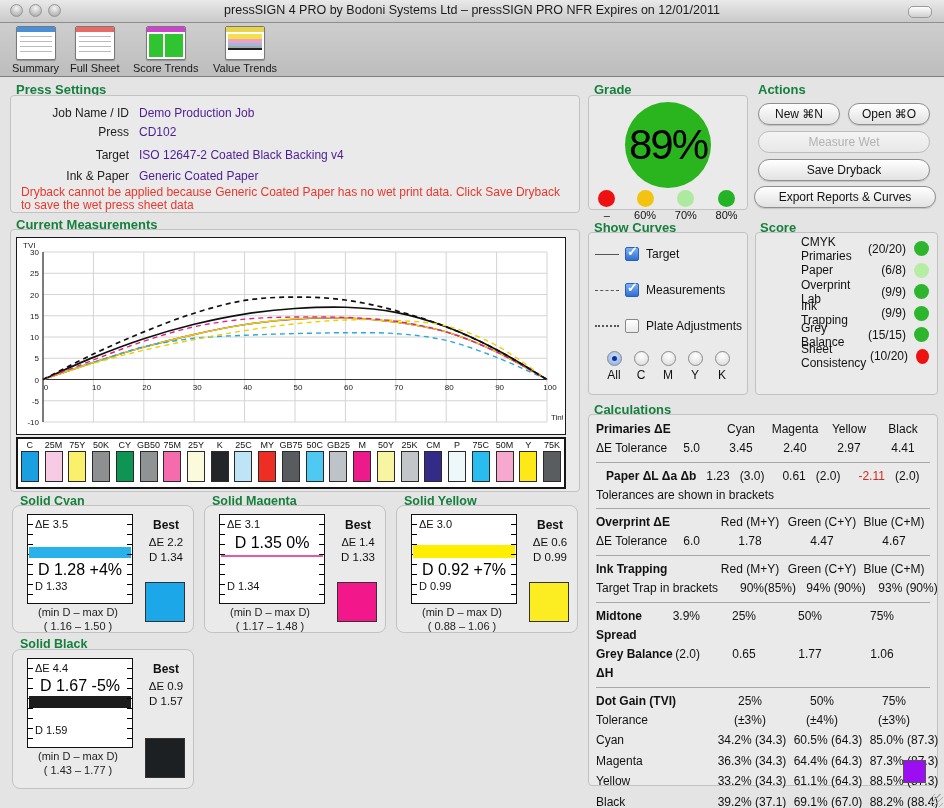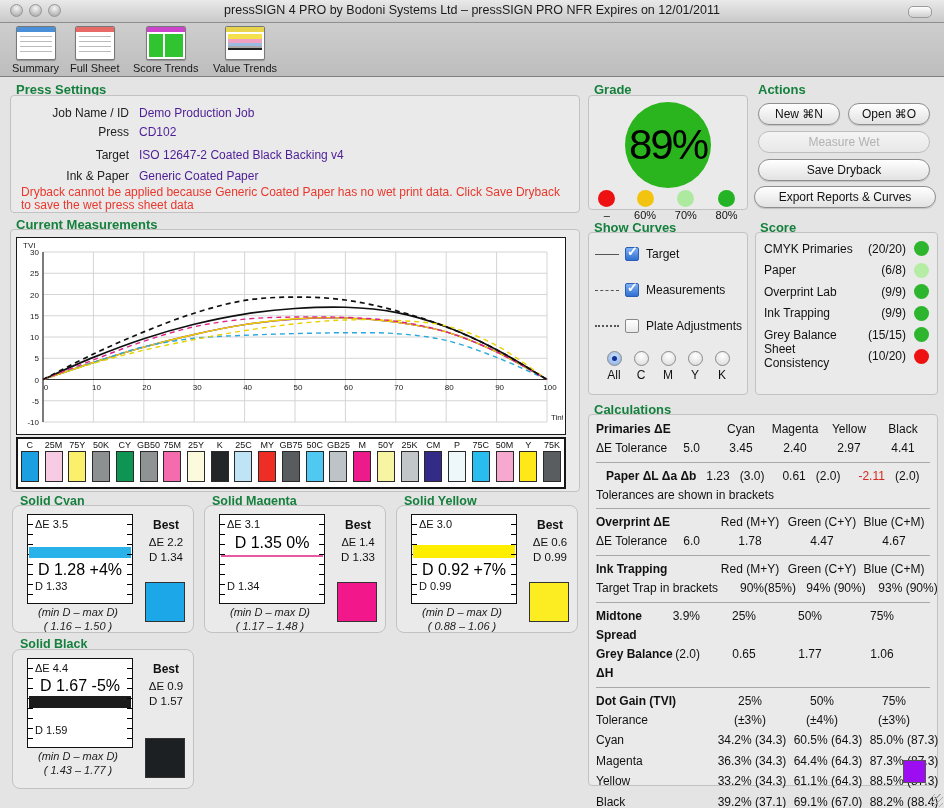--- a/index.html
+++ b/index.html
@@ -44,21 +44,21 @@
   
   .solid-panel{position:absolute;width:182px;background:#eaeaea;border:1px solid #c2c2c2;border-radius:8px;box-sizing:border-box;}
   .gauge{position:absolute;left:14px;top:8px;width:104px;height:88px;background:#fff;border:1px solid #111;}
   .gauge::before,.gauge::after{content:"";position:absolute;top:0;bottom:0;width:5px;
      background:repeating-linear-gradient(to bottom,transparent 0 9px,#000 9px 10px);}
   .gauge::before{left:0;} .gauge::after{right:0;}
   .g-de{position:absolute;left:7px;top:3px;font-size:11px;}
   .g-big{position:absolute;left:0;right:0;text-align:center;font-size:16px;color:#000;white-space:nowrap;}
   .g-ref{position:absolute;left:7px;font-size:11px;}
   .g-band{position:absolute;left:1px;right:1px;}
-  .minmax{position:absolute;left:0;width:130px;text-align:center;font-size:11px;color:#222;font-style:italic;}
+  .minmax{position:absolute;left:0;width:130px;text-align:center;font-size:11px;color:#222;}
   .best-t{position:absolute;left:128px;width:50px;text-align:center;font-size:12px;}
   .best-swatch{position:absolute;left:132px;width:40px;height:40px;border:1px solid #333;box-sizing:border-box;}
   
   .grade-circle{position:absolute;left:36px;top:6px;width:86px;height:86px;border-radius:50%;background:#2ab41e;
      display:flex;align-items:center;justify-content:center;}
   .grade-val{font-size:42px;color:#000;letter-spacing:-2px;}
   .scale{position:absolute;left:0;top:94px;width:100%;display:flex;justify-content:space-around;}
   .scale-item{text-align:center;}
   .scale-dot{width:17px;height:17px;border-radius:50%;margin:0 auto;}
   .scale-label{font-size:11px;margin-top:2px;}
@@ -78,21 +78,21 @@
   .cb.checked::after{content:"✓";position:absolute;left:1px;top:-4px;color:#fff;font-size:13px;font-weight:bold;}
   .cv-label{font-size:12px;}
   .radios{position:absolute;left:0;top:118px;width:100%;display:flex;justify-content:center;gap:7px;}
   .radio-item{text-align:center;width:20px;}
   .radio{width:15px;height:15px;border-radius:50%;border:1px solid #8a8a8a;background:radial-gradient(circle at 50% 30%,#fff,#d8d8d8);
      margin:0 auto;position:relative;box-sizing:border-box;}
   .radio.sel{background:radial-gradient(circle at 50% 35%,#cfe0f7,#86aee6);}
   .radio.sel::after{content:"";position:absolute;left:4px;top:4px;width:5px;height:5px;border-radius:50%;background:#10309a;}
   .radio-label{font-size:12px;margin-top:2px;}
   
-  .score-row{display:flex;align-items:center;height:21.5px;padding:0 8px;font-size:12px;}
+  .score-row{display:flex;align-items:center;height:21.5px;padding:0 8px;font-size:12px;margin-left:37px;}
   .score-label{flex:1;}
   .score-val{width:48px;text-align:right;margin-right:8px;}
   .score-dot{width:15px;height:15px;border-radius:50%;}
   
   .calc{position:absolute;left:596px;top:420px;width:334px;font-size:12px;}
   .crow{display:flex;align-items:baseline;line-height:19px;}
   .cl{flex:0 0 118px;}
   .cl2{flex:0 0 118px;display:flex;justify-content:space-between;padding-right:14px;box-sizing:border-box;}
   .c4{flex:0 0 54px;text-align:center;}
   .c3{flex:0 0 72px;text-align:center;}

